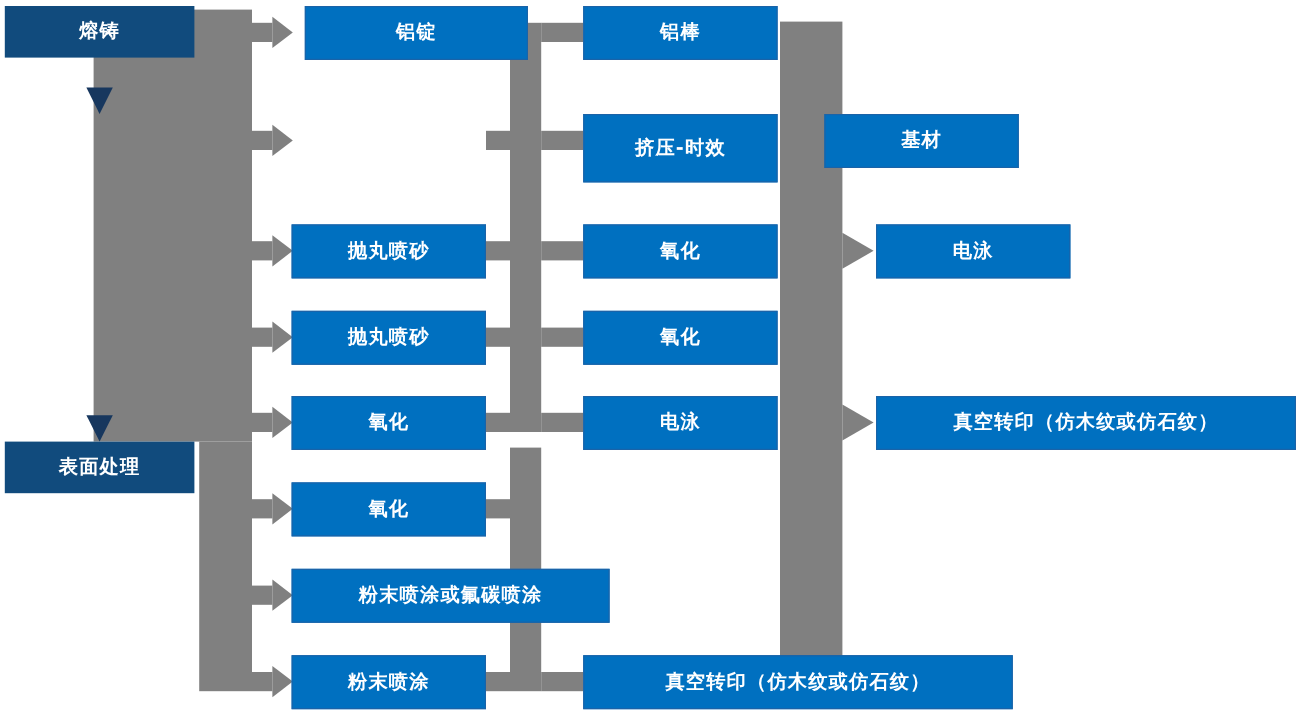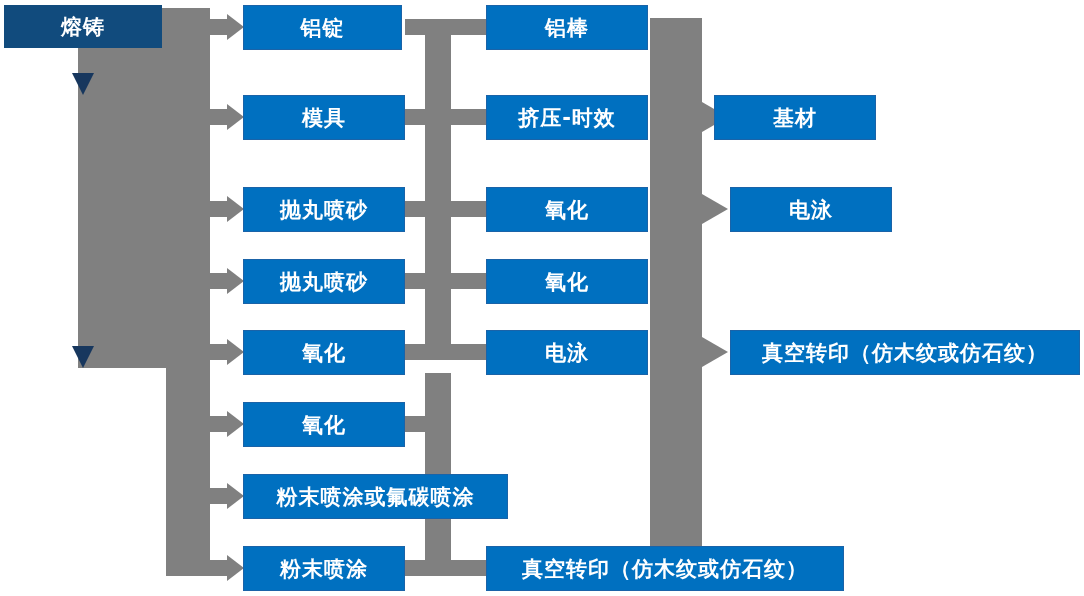--- a/index.html
+++ b/index.html
@@ -4,21 +4,21 @@
 <style>
   * { margin:0; padding:0; box-sizing:border-box; }
   html,body { background:#ffffff; }
   body { font-family:"DejaVu Sans","Liberation Sans",sans-serif; }
   #canvas {
     position:relative; width:1084px; height:596px;
     background:var(--bg,#ffffff); overflow:hidden;
   }
   .node {
     position:absolute; display:flex; align-items:center; justify-content:center;
-    color:var(--label,#ffffff); font-size:21px; font-weight:600;
+    color:var(--label,#ffffff); font-size:16px; font-weight:600;
     letter-spacing:1px; z-index:2; text-align:center; white-space:nowrap;
   }
   .node.process { background:var(--process,#0070c0); border:1px solid #1a63a8; }
   .node.stage   { background:var(--stage,#114b7d); }
   .bus, .stub { position:absolute; background:var(--conn,#808080); z-index:1; }
   .arr-r {
     position:absolute; width:0; height:0; z-index:1;
     border-top:13px solid transparent; border-bottom:13px solid transparent;
     border-left:17px solid var(--conn,#808080);
   }
@@ -68,30 +68,30 @@
     <div class="arr-r" style="left: 227px; top: 339px;"></div>
     <div class="arr-r" style="left: 227px; top: 411px;"></div>
     <div class="arr-r" style="left: 227px; top: 483px;"></div>
     <div class="arr-r" style="left: 227px; top: 555px;"></div>
     <div class="arr-r big" style="left: 702px; top: 102px;"></div>
     <div class="arr-r big" style="left: 702px; top: 194px;"></div>
     <div class="arr-r big" style="left: 702px; top: 337px;"></div>
     <div class="arr-d" style="left: 72px; top: 73px;"></div>
     <div class="arr-d" style="left: 72px; top: 346px;"></div>
     <div class="node stage" style="left: 4px; top: 5px; width: 158px; height: 43px;">熔铸</div>
-    <div class="node process" style="left: 243px; top: 5px; width: 159px; height: 45px;">铝锭</div>
+    <div class="node process" style="left: 254px; top: 5px; width: 186px; height: 45px;">铝锭</div>
     <div class="node process" style="left: 486px; top: 5px; width: 162px; height: 45px; text-align: right;">铝棒</div>
-    <div class="node process" style="left: 243px; top: 95px; width: 162px; height: 45px;">模具</div>
-    <div class="node process" style="left: 486px; top: 95px; width: 162px; height: 45px;">挤压-时效</div>
-    <div class="node process" style="left: 714px; top: 95px; width: 162px; height: 45px;">基材</div>
+    <div class="node process" style="left: 486px; top: 95px; width: 162px; height: 57px;">挤压-时效</div>
+    <div class="node process" style="left: 687px; top: 95px; width: 162px; height: 45px;">基材</div>
     <div class="node process" style="left: 243px; top: 187px; width: 162px; height: 45px;">抛丸喷砂</div>
     <div class="node process" style="left: 486px; top: 187px; width: 162px; height: 45px;">氧化</div>
     <div class="node process" style="left: 730px; top: 187px; width: 162px; height: 45px;">电泳</div>
     <div class="node process" style="left: 243px; top: 259px; width: 162px; height: 45px;">抛丸喷砂</div>
     <div class="node process" style="left: 486px; top: 259px; width: 162px; height: 45px;">氧化</div>
     <div class="node process" style="left: 243px; top: 330px; width: 162px; height: 45px;">氧化</div>
     <div class="node process" style="left: 486px; top: 330px; width: 162px; height: 45px;">电泳</div>
     <div class="node process" style="left: 730px; top: 330px; width: 350px; height: 45px;">真空转印（仿木纹或仿石纹）</div>
+    <div class="node stage" style="left: 4px; top: 368px; width: 158px; height: 43px;">表面处理</div>
     <div class="node process" style="left: 243px; top: 402px; width: 162px; height: 45px;">氧化</div>
     <div class="node process" style="left: 243px; top: 546px; width: 162px; height: 45px;">粉末喷涂</div>
     <div class="node process" style="left: 243px; top: 474px; width: 265px; height: 45px;">粉末喷涂或氟碳喷涂</div>
     <div class="node process" style="left: 486px; top: 546px; width: 358px; height: 45px;">真空转印（仿木纹或仿石纹）</div>
   </div>
 
 </body></html>

